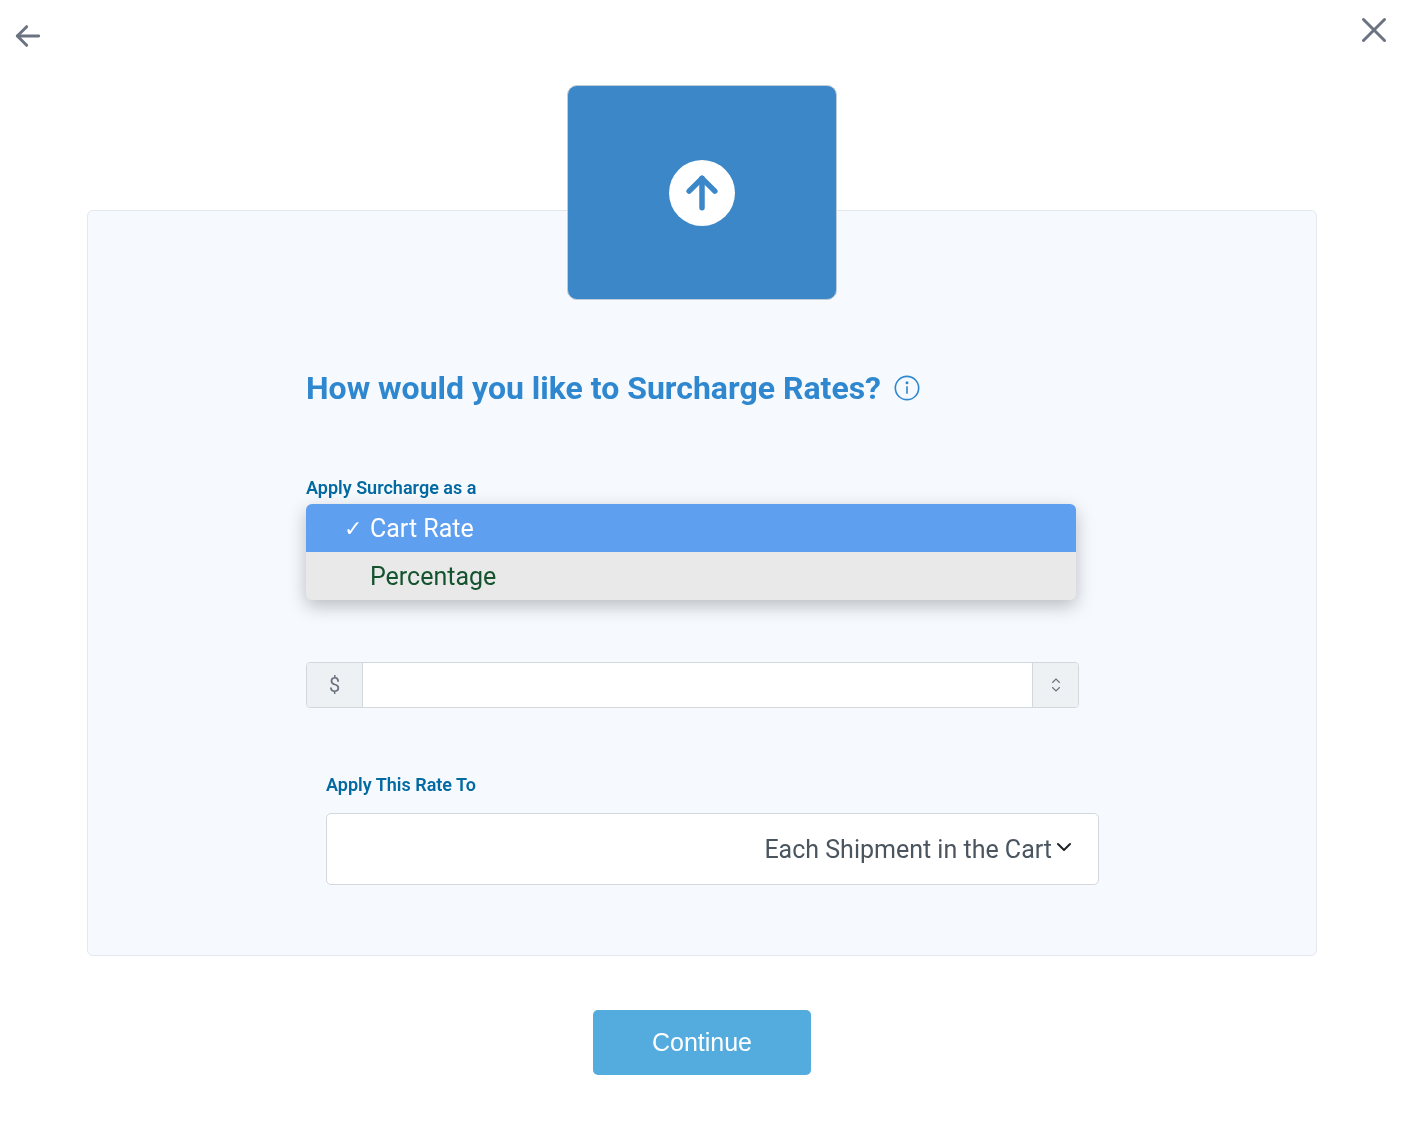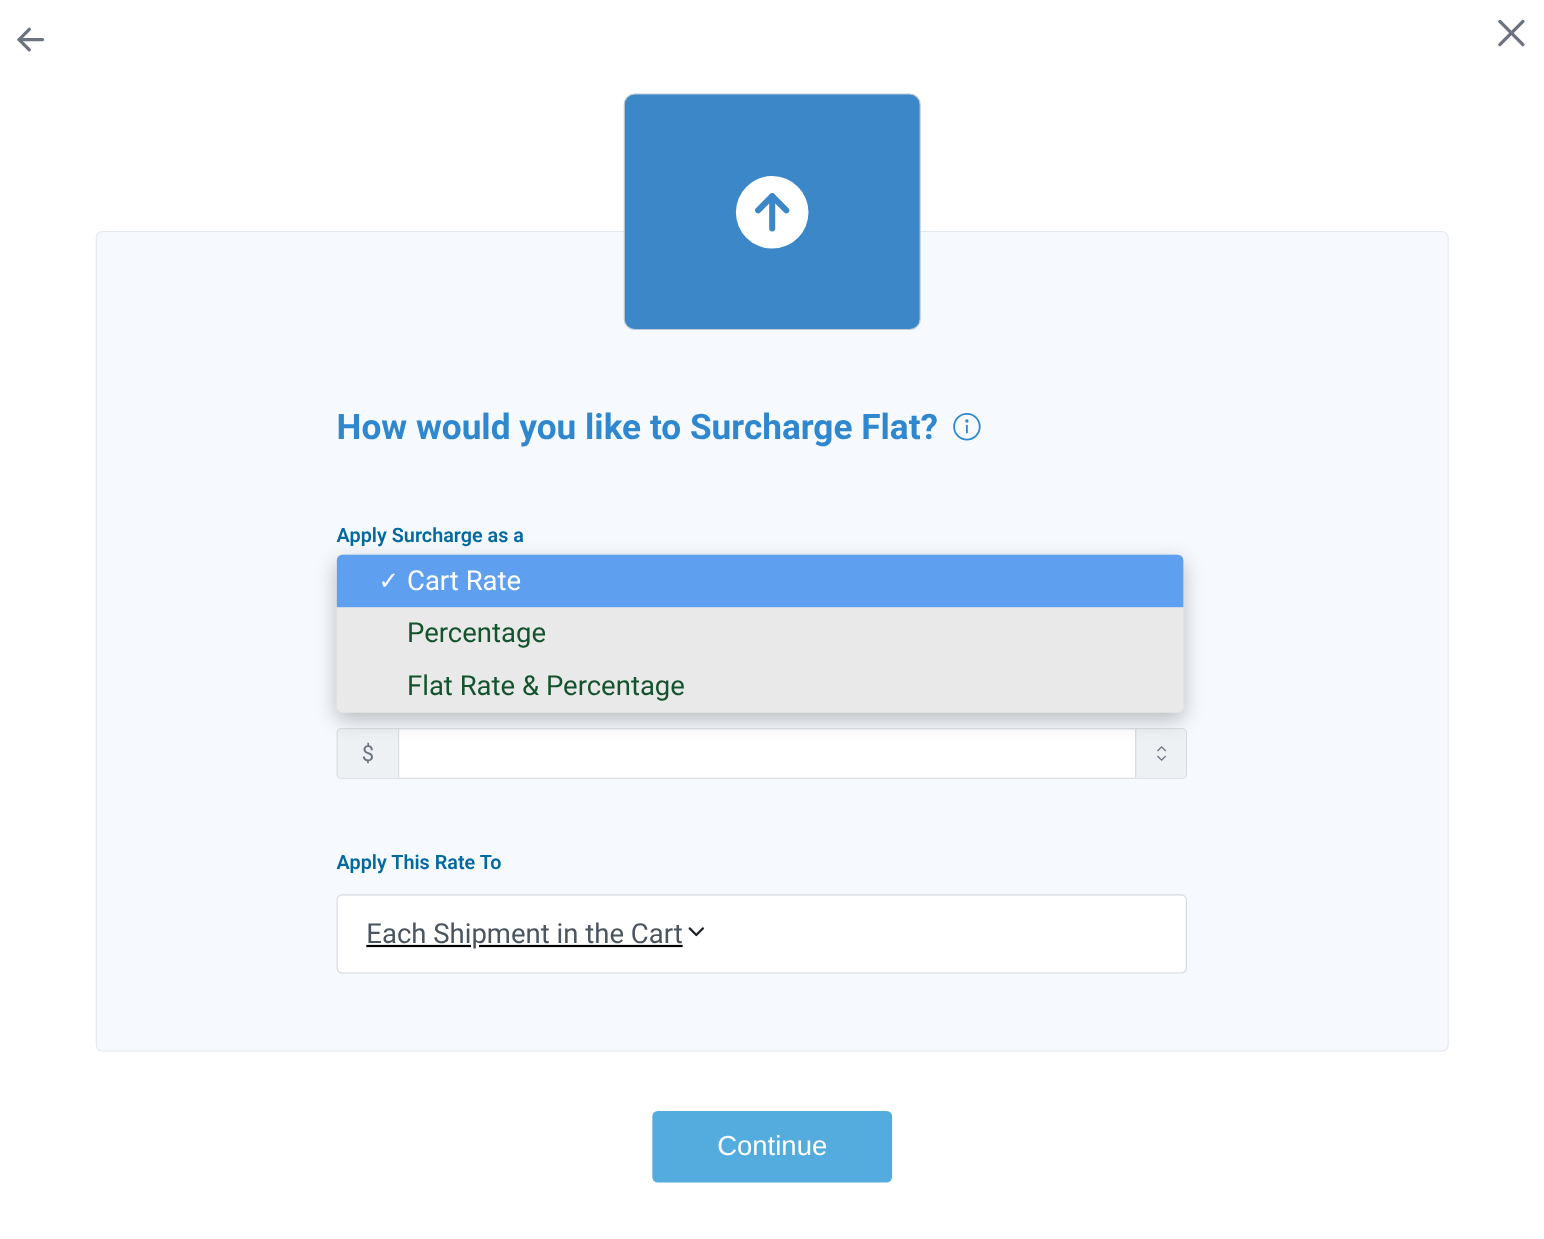--- a/index.html
+++ b/index.html
@@ -161,34 +161,34 @@
       width: 46px;
       background: #eef1f3;
       border-left: 1px solid #d3d8dc;
       display: flex;
       align-items: center;
       justify-content: center;
       color: #6b7280;
     }
     .apply-to-section {
       margin-top: 66px;
+      margin-left: 20px;
     }
     .select-box {
       width: 773px;
       height: 72px;
       background: #ffffff;
       border: 1px solid #d3d8dc;
       border-radius: 5px;
       display: flex;
       align-items: center;
-      justify-content: flex-start;
+      justify-content: flex-end;
       padding: 0 22px 0 26px;
       cursor: pointer;
       margin-top: 18px;
-      text-decoration: underline;
     }
     .select-value {
       font-size: 25px;
       color: #4a5560;
     }
     .select-chevron {
       color: #1f2328;
     }
     .footer {
       display: flex;
@@ -229,21 +229,21 @@
       <svg viewBox="0 0 24 24" width="44" height="44" fill="none" stroke="currentColor" stroke-width="3" stroke-linecap="round" stroke-linejoin="round">
         <line x1="12" y1="20" x2="12" y2="4"></line>
         <polyline points="5 11 12 4 19 11"></polyline>
       </svg>
     </div>
   </div>
 
   <div class="card">
 
     <div class="heading-row">
-      <div class="heading">How would you like to Surcharge Flat?</div>
+      <div class="heading">How would you like to Surcharge Rates?</div>
       <span class="info-icon">
         <svg viewBox="0 0 24 24" width="28" height="28" fill="none" stroke="currentColor" stroke-width="1.4">
           <circle cx="12" cy="12" r="10"></circle>
           <line x1="12" y1="10.5" x2="12" y2="17"></line>
           <circle cx="12" cy="7.5" r="0.6" fill="currentColor"></circle>
         </svg>
       </span>
     </div>
 
     <div class="form-area">
@@ -254,24 +254,20 @@
         <div class="spacer-behind-dropdown"></div>
         <div class="dropdown-menu">
           <div class="dropdown-item selected">
             <span class="dropdown-check">✓</span>
             <span>Cart Rate</span>
           </div>
           <div class="dropdown-item">
             <span class="dropdown-check"></span>
             <span>Percentage</span>
           </div>
-          <div class="dropdown-item">
-            <span class="dropdown-check"></span>
-            <span>Flat Rate &amp; Percentage</span>
-          </div>
         </div>
       </div>
 
       <div class="currency-input-row">
         <div class="currency-prefix">$</div>
         <div class="currency-input"></div>
         <div class="currency-stepper">
           <svg viewBox="0 0 24 24" width="18" height="18" fill="none" stroke="currentColor" stroke-width="1.6">
             <polyline points="7 9 12 4 17 9"></polyline>
             <polyline points="7 15 12 20 17 15"></polyline>

